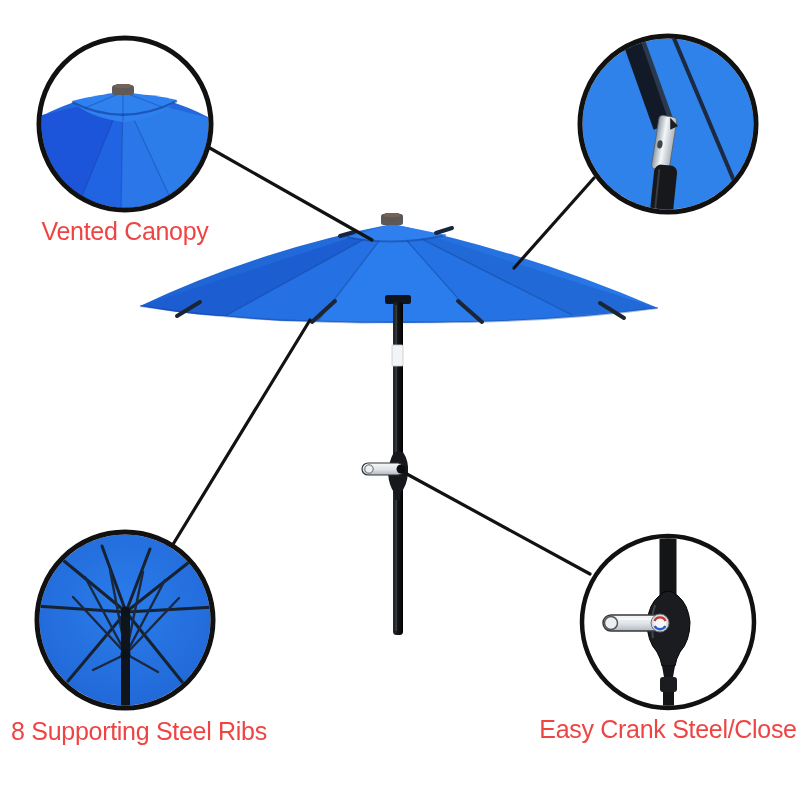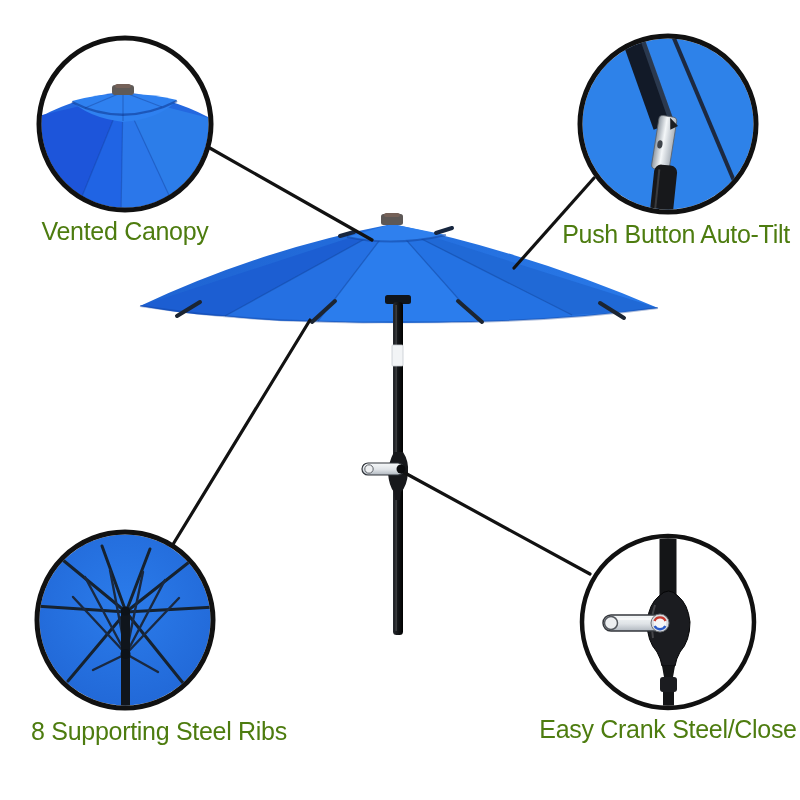--- a/index.html
+++ b/index.html
@@ -3,25 +3,25 @@
 <meta charset="utf-8">
 <style>
   html,body{margin:0;padding:0;background:#ffffff;}
   .stage{
     position:relative;width:800px;height:800px;background:#ffffff;
     font-family:"Liberation Sans", sans-serif;overflow:hidden;
   }
   .stage svg{position:absolute;left:0;top:0;}
   .callout-label{
     position:absolute;font-size:25px;letter-spacing:-0.3px;
-    color:#4d7c0f;text-align:center;white-space:nowrap;line-height:1.05;
+    color:#ef4444;text-align:center;white-space:nowrap;line-height:1.05;
   }
   #lbl-vented{left:0px;top:218px;width:250px;}
   #lbl-push{left:551px;top:221px;width:250px;}
-  #lbl-ribs{left:6px;top:718px;width:266px;margin-left:20px;}
+  #lbl-ribs{left:6px;top:718px;width:266px;}
   #lbl-crank{left:536px;top:716px;width:264px;}
 </style>
 </head>
 <body>
 
 <div class="stage">
 
 <svg width="800" height="800" viewBox="0 0 800 800">
   <defs>
     <linearGradient id="gBase" x1="0" y1="0" x2="1" y2="0">
@@ -209,16 +209,15 @@
       <path d="M665.3,626 A6 6 0 0 1 654.7,626" fill="none" stroke="#2a5bc8" stroke-width="2.4"></path>
       <path d="M662,666 L675,666 L673,677 L664,677 Z" fill="#141517"></path>
       <rect x="660" y="677" width="17" height="15" rx="3" fill="#1b1c20"></rect>
       <rect x="663" y="692" width="11" height="20" fill="#141517"></rect>
     </g>
     <circle cx="668" cy="622" r="86" fill="none" stroke="#111111" stroke-width="4.5"></circle>
   </g>
 </svg>
 
   <div class="callout-label" id="lbl-vented">Vented Canopy</div>
-  <div class="callout-label" id="lbl-push">Push Button Auto-Tilt</div>
   <div class="callout-label" id="lbl-ribs">8 Supporting Steel Ribs</div>
   <div class="callout-label" id="lbl-crank">Easy Crank Steel/Close</div>
 </div>
 
 </body></html>

